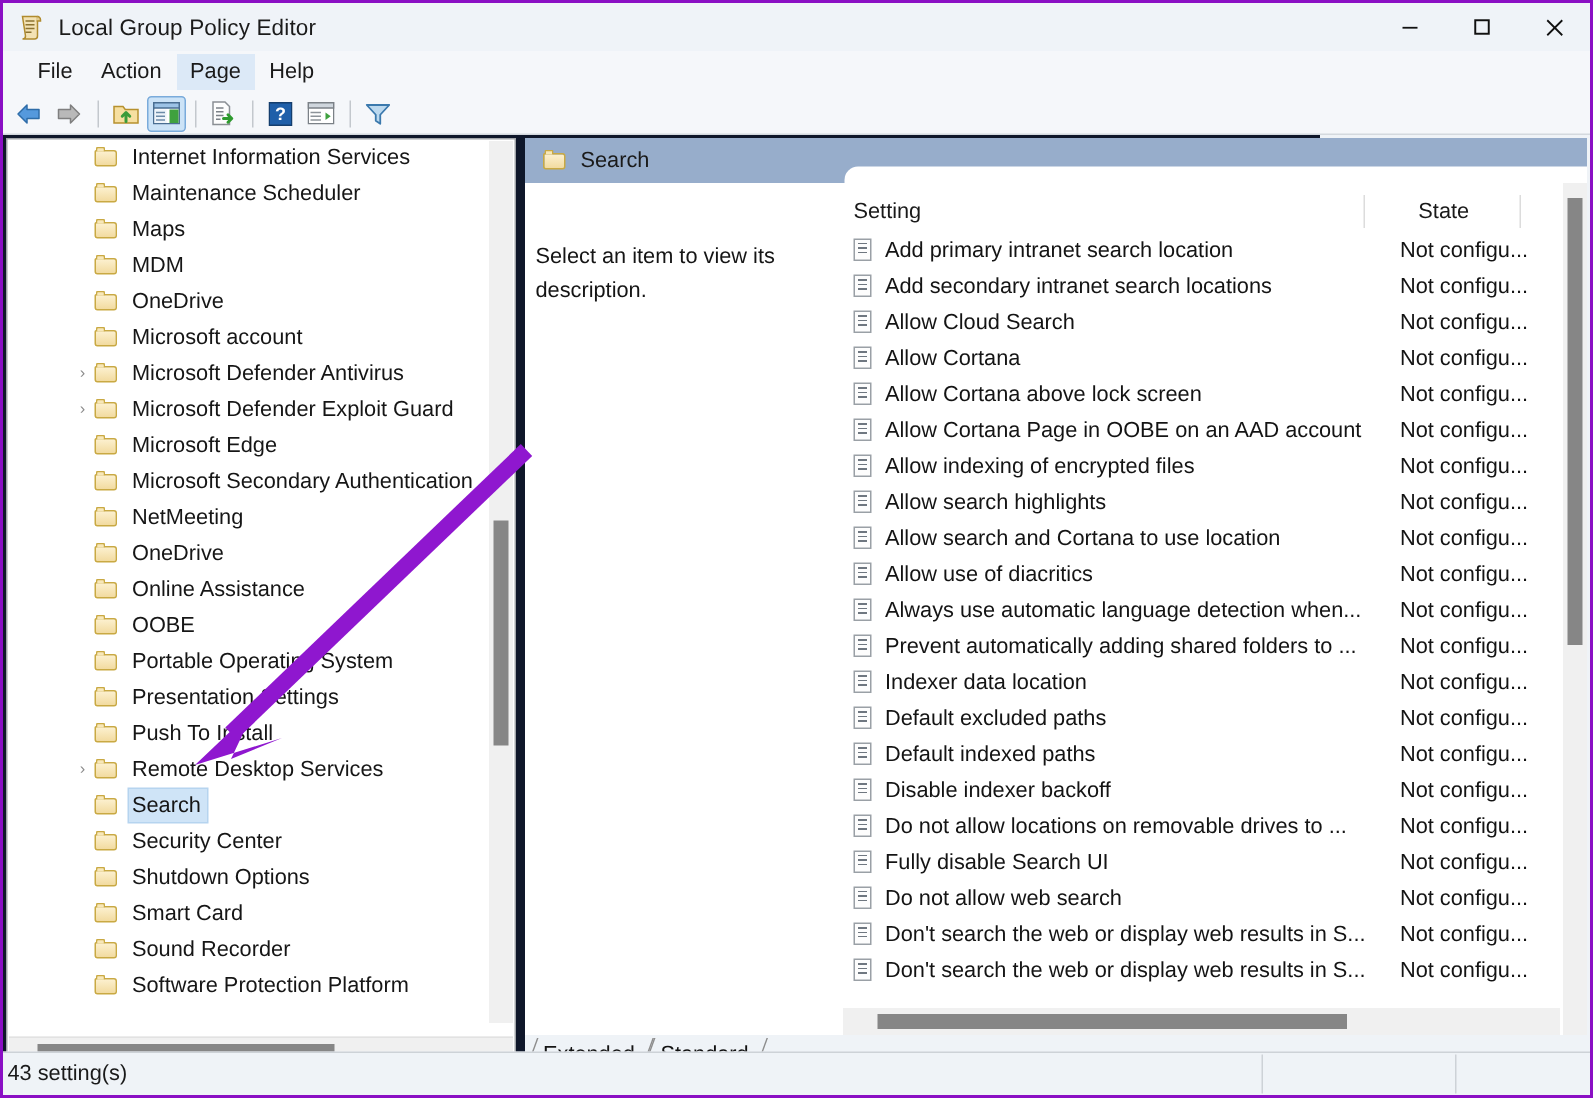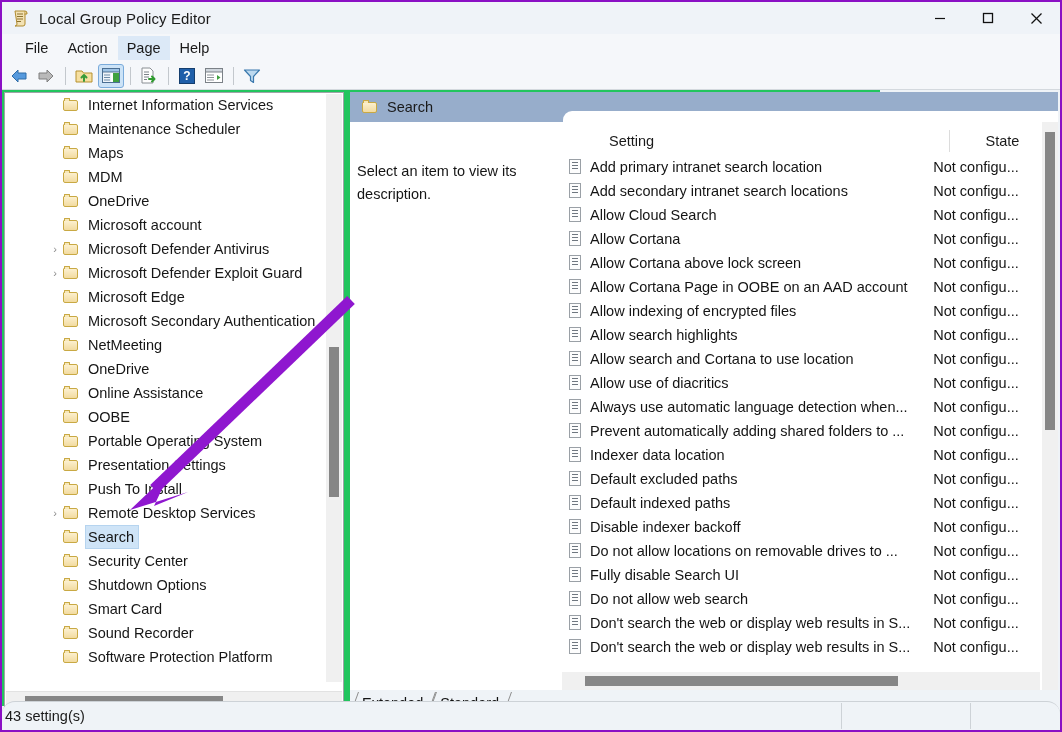--- a/index.html
+++ b/index.html
@@ -114,21 +114,21 @@
     background: #c3c8cd;
     margin: 0 5px;
   }
 
   
   .content {
     position: absolute;
     left: 0; top: 88px;
     width: 878px;
     height: 616px;
-    background: #22c55e;
+    background: #0f172a;
   }
 
   
   .tree-pane {
     position: absolute;
     left: 2px; top: 2px;
     width: 340px;
     height: 620px;
     background: #ffffff;
     border: 1px solid #a0a4a8;
@@ -308,21 +308,20 @@
   }
   .lh-setting {
     width: 348px;
     padding-left: 7px;
     font-size: 14.5px;
     color: #1a1a1a;
     box-sizing: border-box;
     border-right: 1px solid #dcdcdc;
     height: 22px;
     line-height: 22px;
-    margin-left: 40px;
   }
   .lh-state {
     width: 104px;
     padding-left: 2px;
     font-size: 14.5px;
     color: #1a1a1a;
     text-align: center;
     box-sizing: border-box;
     border-right: 1px solid #dcdcdc;
     height: 22px;
@@ -462,21 +461,20 @@
   .statusbar {
     position: absolute;
     left: 0;
     bottom: 0;
     width: 1058px;
     height: 28px;
     background: #eff3f7;
     border-top: 1px solid #cdd2d7;
     display: flex;
     align-items: center;
-    border-radius: 13px;
   }
   .status-cell {
     font-size: 14.5px;
     color: #1a1a1a;
     padding-left: 3px;
     width: 840px;
     box-sizing: border-box;
     height: 26px;
     line-height: 26px;
     border-right: 1px solid #cdd2d7;

